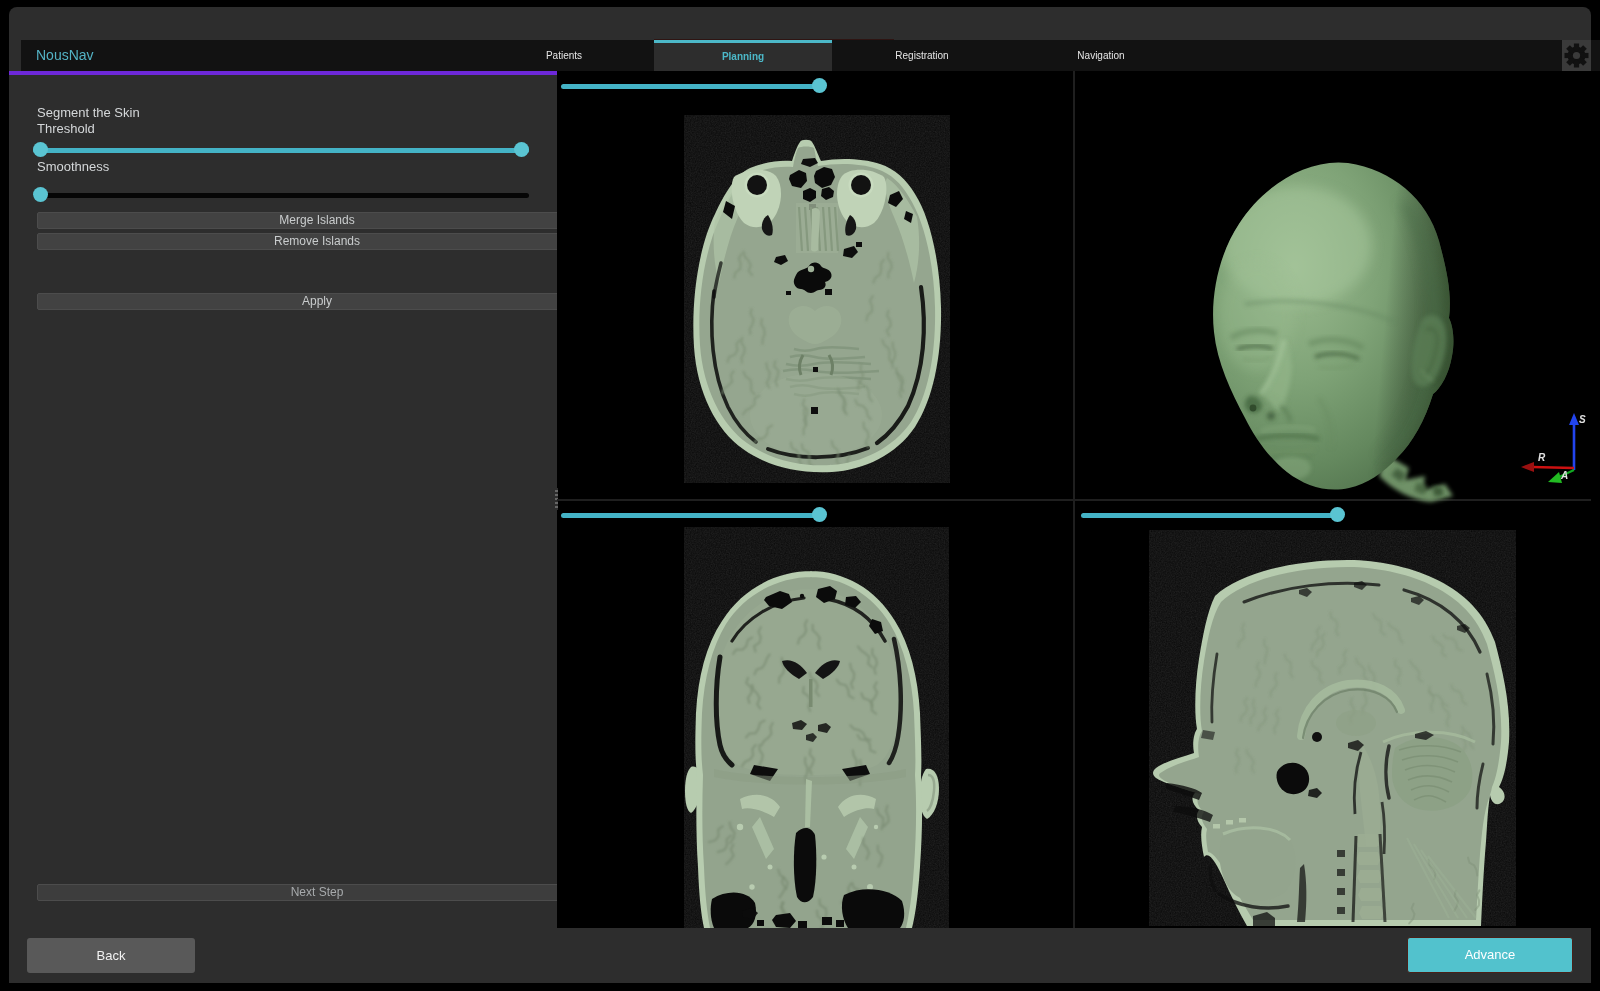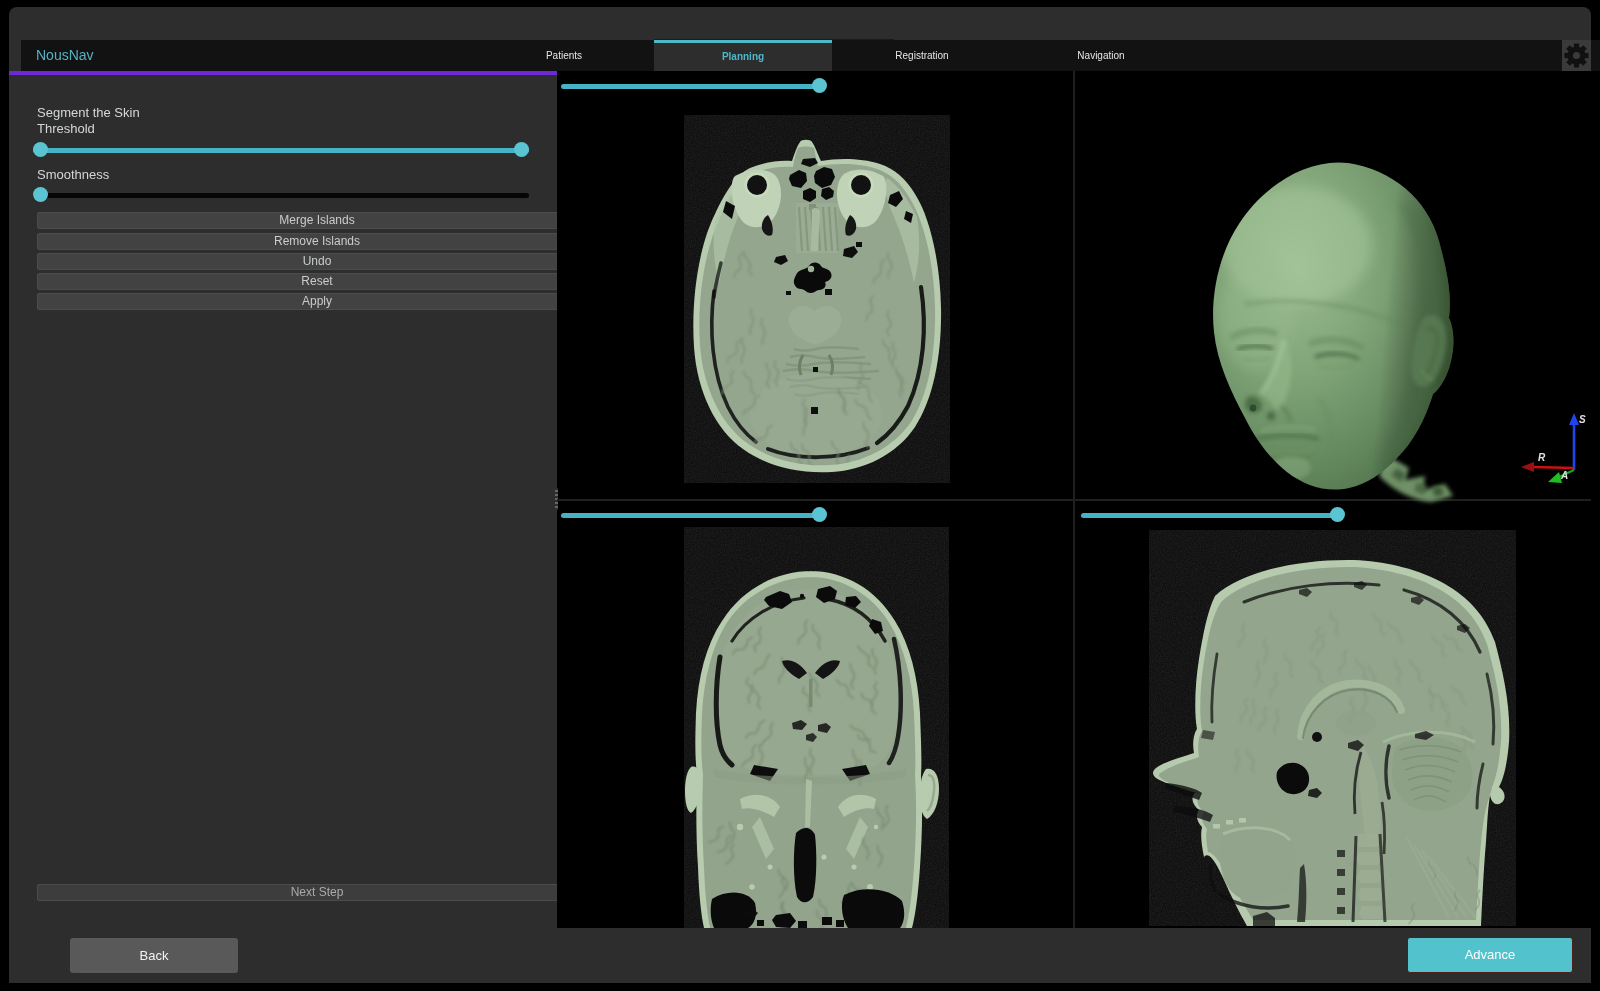--- a/index.html
+++ b/index.html
@@ -28,21 +28,21 @@
   #gear { position:absolute; right:0; top:33px; width:29px; height:31px; background:#3a3a3a; }
   #panel { position:absolute; left:0; top:64px; width:548px; bottom:0; background:#2d2d2d; border-top:4px solid #6d28d9; }
   .lbl { position:absolute; left:28px; color:#d4d7d9; font-size:13px; }
   .pbtn { position:absolute; left:28px; width:560px; height:17px; background:#424242;
     border:1px solid #4c4c4c; border-radius:2px; color:#c9cccd; font-size:12px;
     text-align:center; line-height:15px; }
   #viewer { position:absolute; left:548px; top:64px; right:0; height:857px; background:#000; }
   #bottombar { position:absolute; left:0; top:921px; width:100%; height:55px; background:#2d2d2d; }
   #backbtn { position:absolute; left:18px; top:10px; width:168px; height:35px;
     background:#595959; border-radius:3px; color:#f2f2f2; font-size:13px;
-    text-align:center; line-height:35px;margin-left:43px; }
+    text-align:center; line-height:35px; }
   #advbtn { position:absolute; right:18px; top:9px; width:166px; height:36px;
     background:#52c2cd; border:1px solid #4a2018; border-radius:3px; color:#fff;
     font-size:13px; text-align:center; line-height:34px; }
   .slider { position:absolute; height:15px; }
   .slider .track { position:absolute; left:0; top:5.5px; height:5px; background:#44b3c6; border-radius:2.5px; }
   .slider .handle { position:absolute; top:0; width:15px; height:15px; border-radius:50%; background:#5ac4d2; }
   .vline { position:absolute; background:#1f1f1f; }
 </style>
 </head>
 <body>
@@ -70,29 +70,27 @@
     </svg>
   </div>
   <div id="panel">
     <div class="lbl" style="top:30px;">Segment the Skin</div>
     <div class="lbl" style="top:46px;">Threshold</div>
     <div class="slider" style="left:24px; top:67px; width:496px;">
       <div class="track" style="width:496px;"></div>
       <div class="handle" style="left:0;"></div>
       <div class="handle" style="right:0;"></div>
     </div>
-    <div class="lbl" style="top:92px;">Smoothness</div>
+    <div class="lbl" style="top:84px;">Smoothness</div>
     <div class="slider" style="left:24px; top:112px; width:496px;">
       <div class="track" style="width:496px; background:#050505;"></div>
       <div class="handle" style="left:0;"></div>
     </div>
     <div class="pbtn" style="top:137px;">Merge Islands</div>
     <div class="pbtn" style="top:158px;">Remove Islands</div>
-    <div class="pbtn" style="top:178px;">Undo</div>
-    <div class="pbtn" style="top:198px;">Reset</div>
     <div class="pbtn" style="top:218px;">Apply</div>
     <div class="pbtn" style="top:809px; background:#3d3d3d; color:#a7aaac;">Next Step</div>
   </div>
   <div id="viewer">
     <div style="position:absolute; left:-2px; top:417px; width:3px; height:22px; background:repeating-linear-gradient(#2d2d2d 0 2px, #666 2px 4px);"></div>
     <div class="vline" style="left:516px; top:0; width:2px; height:857px;"></div>
     <div class="vline" style="left:0; top:428px; width:1034px; height:2px;"></div>
 
     <div class="slider" style="left:4px; top:7px; width:266px;">
       <div class="track" style="width:259px;"></div>

